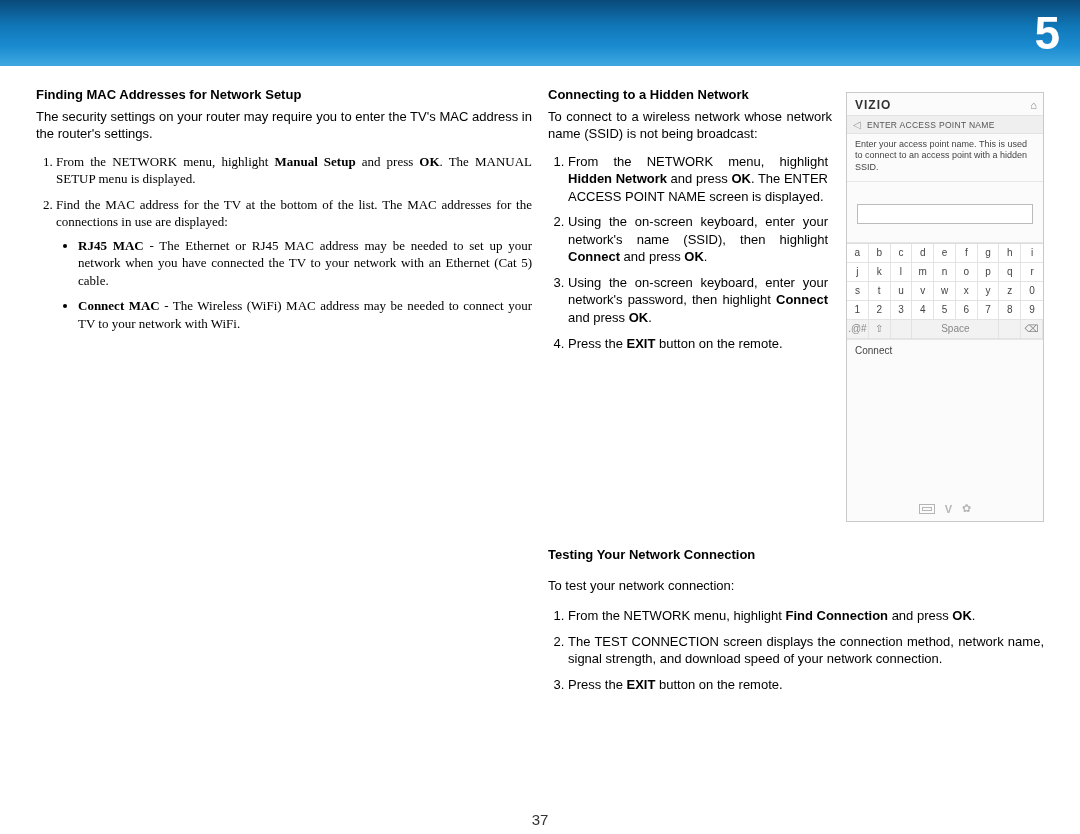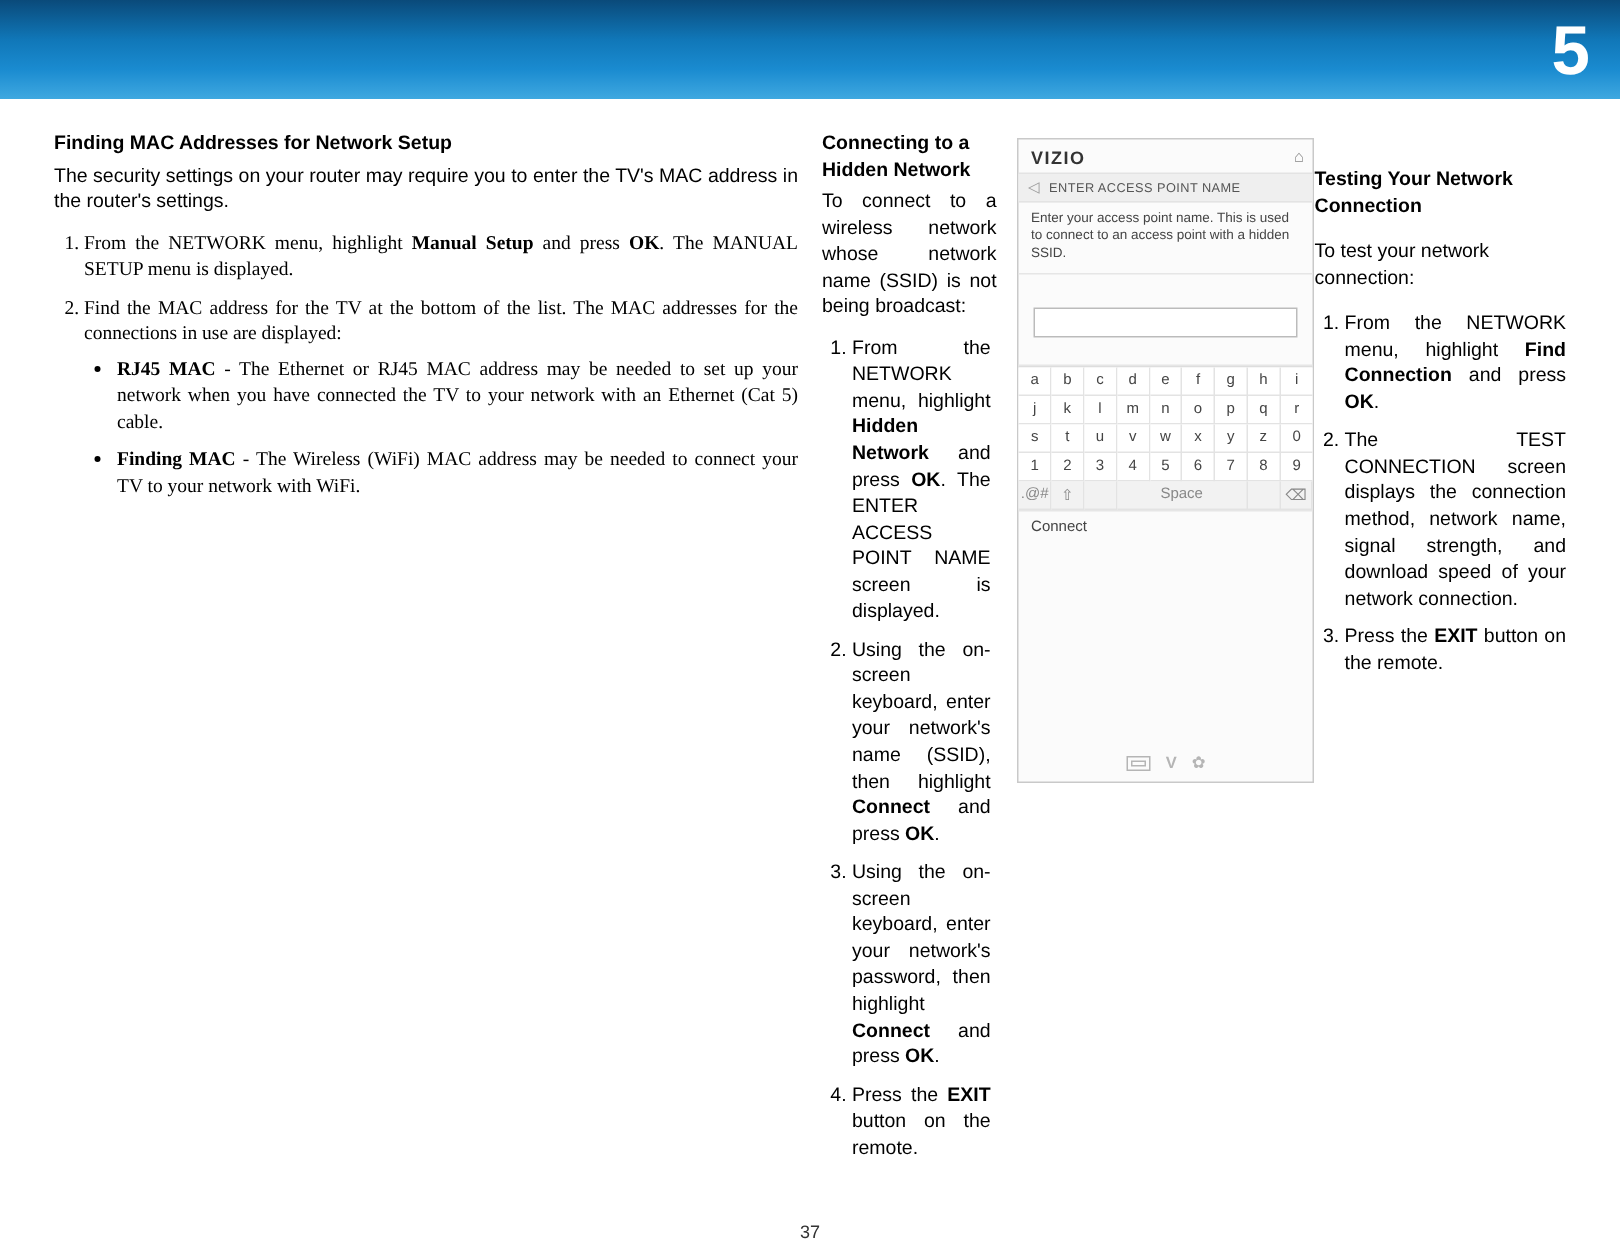--- a/index.html
+++ b/index.html
@@ -225,21 +225,21 @@
     position: absolute;
     left: 2px; right: 2px; top: 2px; bottom: 2px;
     border: 1px solid #b5b5b5;
   }
 
   .page-number-bottom {
     position: absolute;
     bottom: 6px;
     width: 100%;
     text-align: center;
-    font-size: 12px;
+    font-size: 15px;
     color: #333;
   }
 </style>
 </head>
 <body>
 
 <div class="page-wrap">
 
   <div class="top-band">
     <div class="page-num-corner">5</div>
@@ -254,29 +254,29 @@
         <li>
           <span>From the NETWORK menu, highlight </span><b>Manual Setup</b><span> and press </span><b>OK</b><span>. The MANUAL SETUP menu is displayed.</span>
         </li>
         <li>
           <span>Find the MAC address for the TV at the bottom of the list. The MAC addresses for the connections in use are displayed:</span>
           <ul>
             <li>
               <b>RJ45 MAC</b><span> - The Ethernet or RJ45 MAC address may be needed to set up your network when you have connected the TV to your network with an Ethernet (Cat 5) cable.</span>
             </li>
             <li>
-              <b>Finding MAC</b><span> - The Wireless (WiFi) MAC address may be needed to connect your TV to your network with WiFi.</span>
+              <b>Connect MAC</b><span> - The Wireless (WiFi) MAC address may be needed to connect your TV to your network with WiFi.</span>
             </li>
           </ul>
         </li>
       </ol>
     </div>
 
     <div class="right-half">
-      <div style="display:flex; flex-direction:row; flex:1 1 auto;">
+      <div style="display:flex; flex-direction:column; flex:1 1 auto;">
         <div style="display:flex; gap:14px;">
           <div class="right-text">
             <h4>Connecting to a Hidden Network</h4>
             <p>To connect to a wireless network whose network name (SSID) is not being broadcast:</p>
             <ol style="padding-right:4px;">
               <li>
                 <span>From the NETWORK menu, highlight </span><b>Hidden Network</b><span> and press </span><b>OK</b><span>. The ENTER ACCESS POINT NAME screen is displayed.</span>
               </li>
               <li>
                 <span>Using the on-screen keyboard, enter your network's name (SSID), then highlight </span><b>Connect</b><span> and press </span><b>OK</b><span>.</span>

